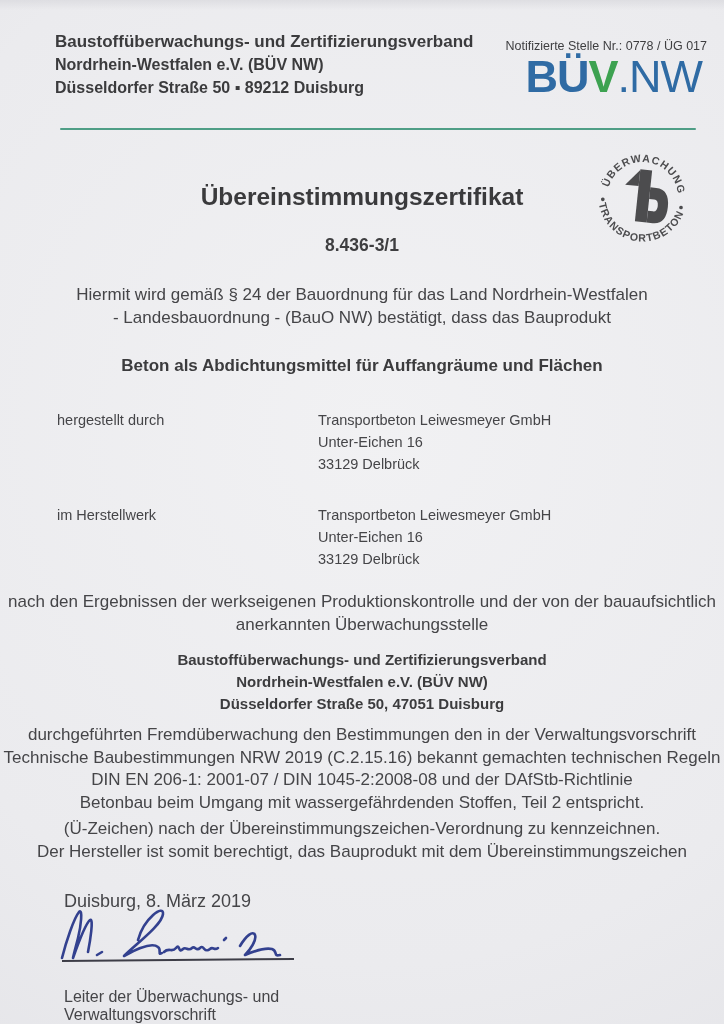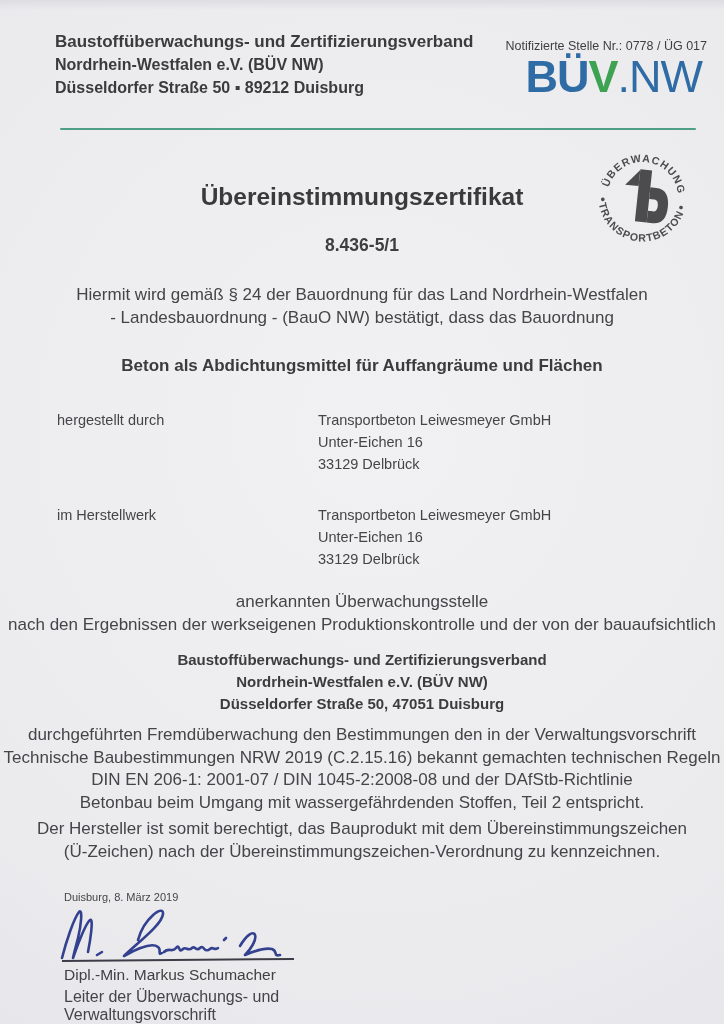--- a/index.html
+++ b/index.html
@@ -48,21 +48,21 @@
   .authorization{top:817px;}
 
   
   .pair{position:absolute;font-size:14.5px;line-height:22px;color:#454548;}
   .pair .label{position:absolute;left:57px;top:0;white-space:nowrap;}
   .pair .addr{position:absolute;left:318px;top:0;white-space:nowrap;}
   .pair-manufacturer{top:409px;left:0;width:636px;height:70px;}
   .pair-plant{top:504px;left:0;width:696px;height:70px;}
 
   
-  .place-date{position:absolute;left:64px;top:891px;font-size:11px;color:#454548;}
+  .place-date{position:absolute;left:64px;top:891px;font-size:18px;color:#454548;}
   .sig-svg{position:absolute;left:52px;top:900px;width:260px;height:66px;}
   .sig-line{position:absolute;left:62px;top:959px;width:232px;height:2px;background:#3d3d47;transform:rotate(-0.5deg);}
   .signer-name{position:absolute;left:64px;top:966px;font-size:15.5px;color:#414143;}
   .signer-role{position:absolute;left:64px;top:988px;font-size:16px;line-height:17.5px;color:#454548;}
 </style>
 </head>
 <body>
 
 <div class="page">
 
@@ -96,25 +96,25 @@
       <circle cx="101.5" cy="62" r="2.2"></circle>
       <g>
         <polygon points="49,22 63,22 63,84 49,84"></polygon>
         <polygon points="33,42 49,23 49,42"></polygon>
         <path fill-rule="evenodd" d="M 63,42 H 70 Q 86,42 86,63 Q 86,84 70,84 H 63 Z M 63,56 H 69 Q 74,56 74,63 Q 74,70 69,70 H 63 Z"></path>
       </g>
     </g>
   </svg>
 
   <div class="cblock title">Übereinstimmungszertifikat</div>
-  <div class="cblock certnum">8.436-5/1</div>
+  <div class="cblock certnum">8.436-3/1</div>
 
   <div class="cblock body-txt intro">
     <div>Hiermit wird gemäß § 24 der Bauordnung für das Land Nordrhein-Westfalen</div>
-    <div>- Landesbauordnung - (BauO NW) bestätigt, dass das Bauordnung</div>
+    <div>- Landesbauordnung - (BauO NW) bestätigt, dass das Bauprodukt</div>
   </div>
 
   <div class="cblock product">Beton als Abdichtungsmittel für Auffangräume und Flächen</div>
 
   <div class="pair pair-manufacturer">
     <div class="label">hergestellt durch</div>
     <div class="addr">
       <div>Transportbeton Leiwesmeyer GmbH</div>
       <div>Unter-Eichen 16</div>
       <div>33129 Delbrück</div>
@@ -124,40 +124,40 @@
   <div class="pair pair-plant">
     <div class="label">im Herstellwerk</div>
     <div class="addr">
       <div>Transportbeton Leiwesmeyer GmbH</div>
       <div>Unter-Eichen 16</div>
       <div>33129 Delbrück</div>
     </div>
   </div>
 
   <div class="cblock body-txt control">
+    <div>nach den Ergebnissen der werkseigenen Produktionskontrolle und der von der bauaufsichtlich</div>
     <div>anerkannten Überwachungsstelle</div>
-    <div>nach den Ergebnissen der werkseigenen Produktionskontrolle und der von der bauaufsichtlich</div>
   </div>
 
   <div class="cblock certifier">
     <div>Baustoffüberwachungs- und Zertifizierungsverband</div>
     <div>Nordrhein-Westfalen e.V. (BÜV NW)</div>
     <div>Düsseldorfer Straße 50, 47051 Duisburg</div>
   </div>
 
   <div class="cblock body-txt regulations">
     <div>durchgeführten Fremdüberwachung den Bestimmungen den in der Verwaltungsvorschrift</div>
     <div>Technische Baubestimmungen NRW 2019 (C.2.15.16) bekannt gemachten technischen Regeln</div>
     <div>DIN EN 206-1: 2001-07 / DIN 1045-2:2008-08 und der DAfStb-Richtlinie</div>
     <div>Betonbau beim Umgang mit wassergefährdenden Stoffen, Teil 2 entspricht.</div>
   </div>
 
   <div class="cblock body-txt authorization">
+    <div>(Ü-Zeichen) nach der Übereinstimmungszeichen-Verordnung zu kennzeichnen.</div>
     <div>Der Hersteller ist somit berechtigt, das Bauprodukt mit dem Übereinstimmungszeichen</div>
-    <div>(Ü-Zeichen) nach der Übereinstimmungszeichen-Verordnung zu kennzeichnen.</div>
   </div>
 
   <div class="place-date">Duisburg, 8. März 2019</div>
 
   <svg class="sig-svg" viewBox="0 0 260 66">
     <g id="sig-ink" fill="none" stroke="#33418f" stroke-width="2.6" stroke-linecap="round" stroke-linejoin="round">
 
       <path d="M 10,58 C 14,42 22,18 27,12 C 31,8 29,26 26,38 C 24,46 22,53 21,58 C 26,44 33,24 38,20 C 42,17 38,42 36,52" stroke="#33418f"></path>
 
       <path d="M 45,55 L 50,52" stroke="#33418f"></path>
@@ -167,19 +167,18 @@
       <path d="M 112,52 C 117,47 120,53 124,48 C 128,43 126,54 131,49 C 134,46 136,52 140,48 C 143,45 144,52 148,48 C 152,44 152,54 158,49 C 161,46 162,51 166,48" stroke="#33418f"></path>
 
       <path d="M 172,40 L 174,38" stroke="#33418f"></path>
 
       <path d="M 188,46 C 194,36 201,30 203,35 C 205,40 198,50 193,55 C 200,52 212,47 220,49 C 226,51 221,57 228,55" stroke="#33418f"></path>
     </g>
   </svg>
 
   <div class="sig-line"></div>
 
-  <div class="signer-name">Dipl.-Min. Markus Schumacher</div>
   <div class="signer-role">
     <div>Leiter der Überwachungs- und</div>
     <div>Verwaltungsvorschrift</div>
   </div>
 
 </div>
 
 </body></html>

